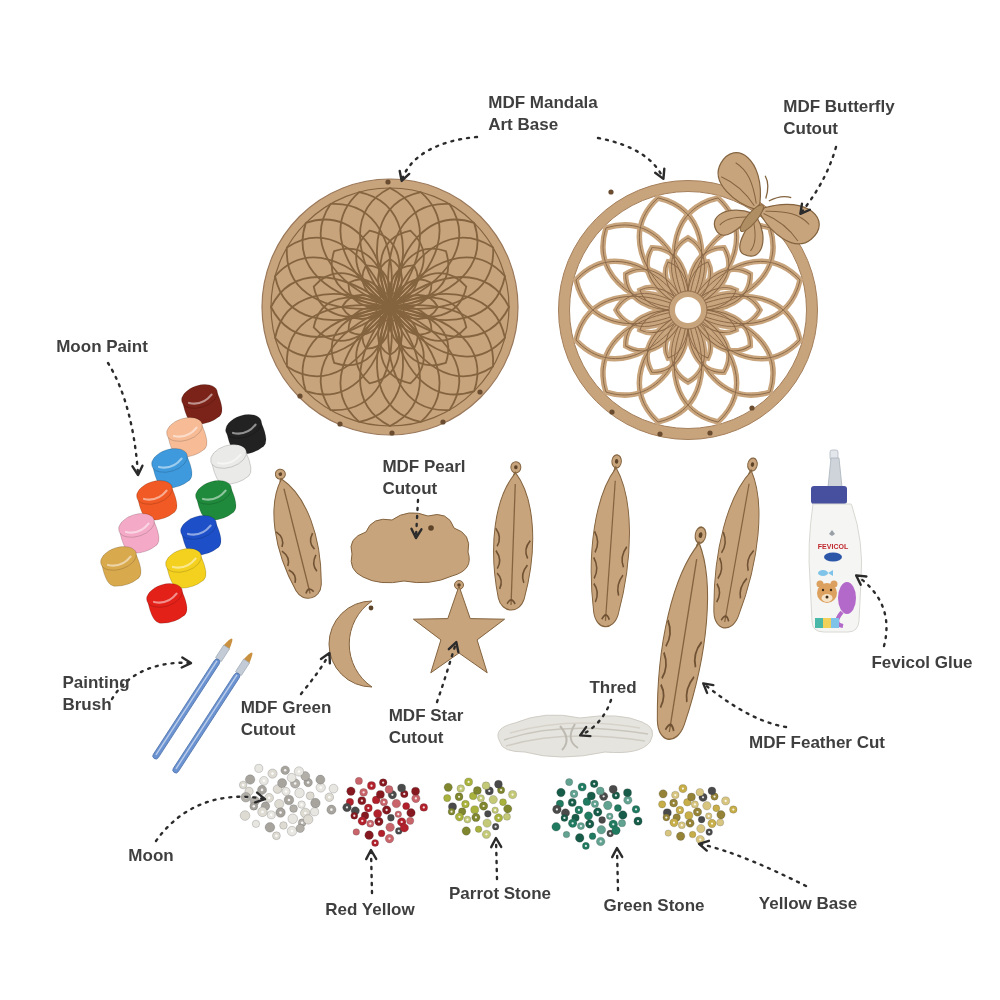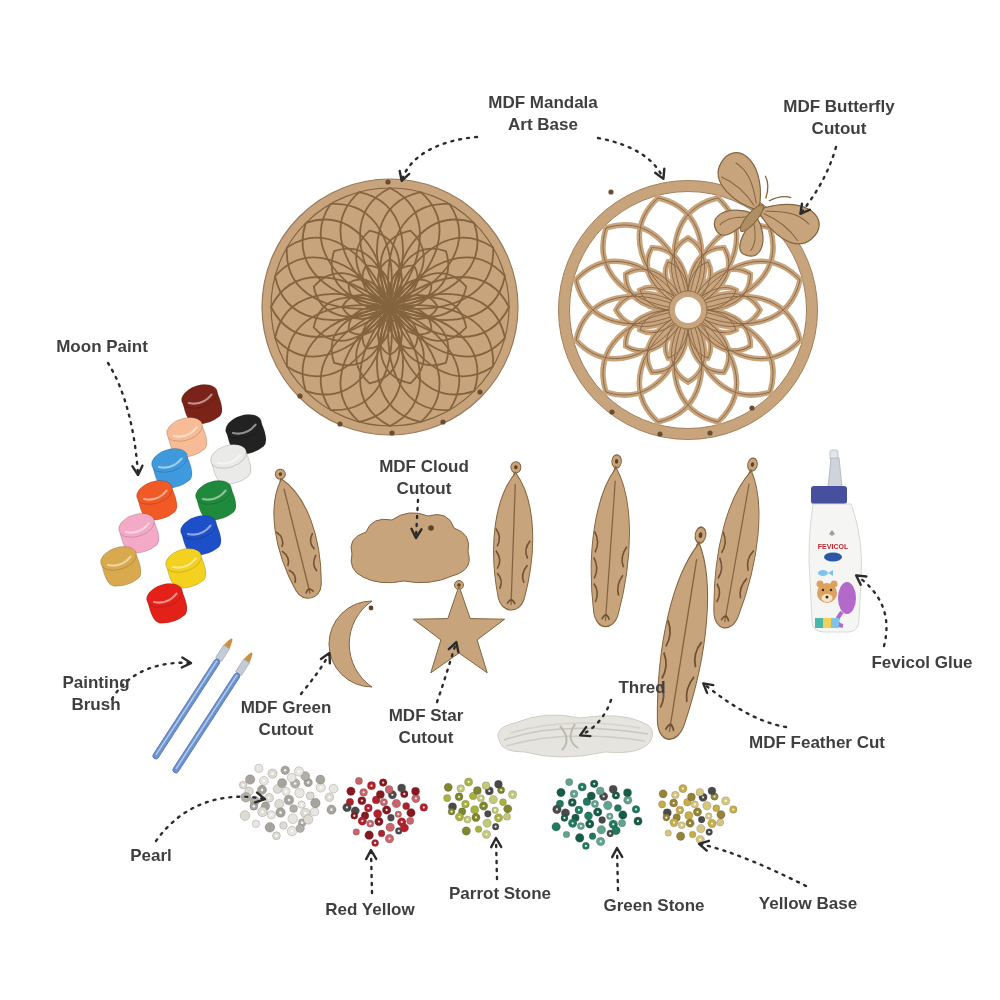--- a/index.html
+++ b/index.html
@@ -1,20 +1,20 @@
 <!DOCTYPE html>
 <html><head>
 <meta charset="utf-8">
 <style>
   * { margin:0; padding:0; box-sizing:border-box; }
   html,body { background:#ffffff; }
   body { font-family:"Liberation Sans", sans-serif; }
   .canvas { position:relative; width:1000px; height:1000px; background:#ffffff; overflow:hidden; }
   svg.scene { position:absolute; left:0; top:0; }
-  .lbl { position:absolute; transform:translateX(-50%); text-align:center;
+  .lbl { position:absolute; transform:translateX(-50%); 
          font-weight:bold; font-size:17px; line-height:1.28; color:#3f3f3f; white-space:nowrap; }
 </style>
 </head>
 <body>
 
 <div class="canvas">
 
 <svg class="scene" width="1000" height="1000" viewBox="0 0 1000 1000">
   <defs>
     <marker id="ah" markerUnits="userSpaceOnUse" markerWidth="16" markerHeight="16" refX="10" refY="8" orient="auto">
@@ -641,46 +641,46 @@
   <div>Art Base</div>
 </div>
 <div class="lbl" style="left:839px; top:96px">
   <div>MDF Butterfly</div>
   <div>Cutout</div>
 </div>
 <div class="lbl" style="left:102px; top:336px">
   <div>Moon Paint</div>
 </div>
 <div class="lbl" style="left:424px; top:456px">
-  <div>MDF Cloud</div>
+  <div>MDF Pearl</div>
   <div>Cutout</div>
 </div>
 <div class="lbl" style="left:96px; top:672px">
   <div>Painting</div>
   <div>Brush</div>
 </div>
 <div class="lbl" style="left:286px; top:697px">
   <div>MDF Green</div>
   <div>Cutout</div>
 </div>
 <div class="lbl" style="left:426px; top:705px">
   <div>MDF Star</div>
   <div>Cutout</div>
 </div>
-<div class="lbl" style="left:642px; top:677px">
+<div class="lbl" style="left:613px; top:677px">
   <div>Thred</div>
 </div>
 <div class="lbl" style="left:922px; top:652px">
   <div>Fevicol Glue</div>
 </div>
 <div class="lbl" style="left:817px; top:732px">
   <div>MDF Feather Cut</div>
 </div>
 <div class="lbl" style="left:151px; top:845px">
-  <div>Pearl</div>
+  <div>Moon</div>
 </div>
 <div class="lbl" style="left:370px; top:899px">
   <div>Red Yellow</div>
 </div>
 <div class="lbl" style="left:500px; top:883px">
   <div>Parrot Stone</div>
 </div>
 <div class="lbl" style="left:654px; top:895px">
   <div>Green Stone</div>
 </div>

